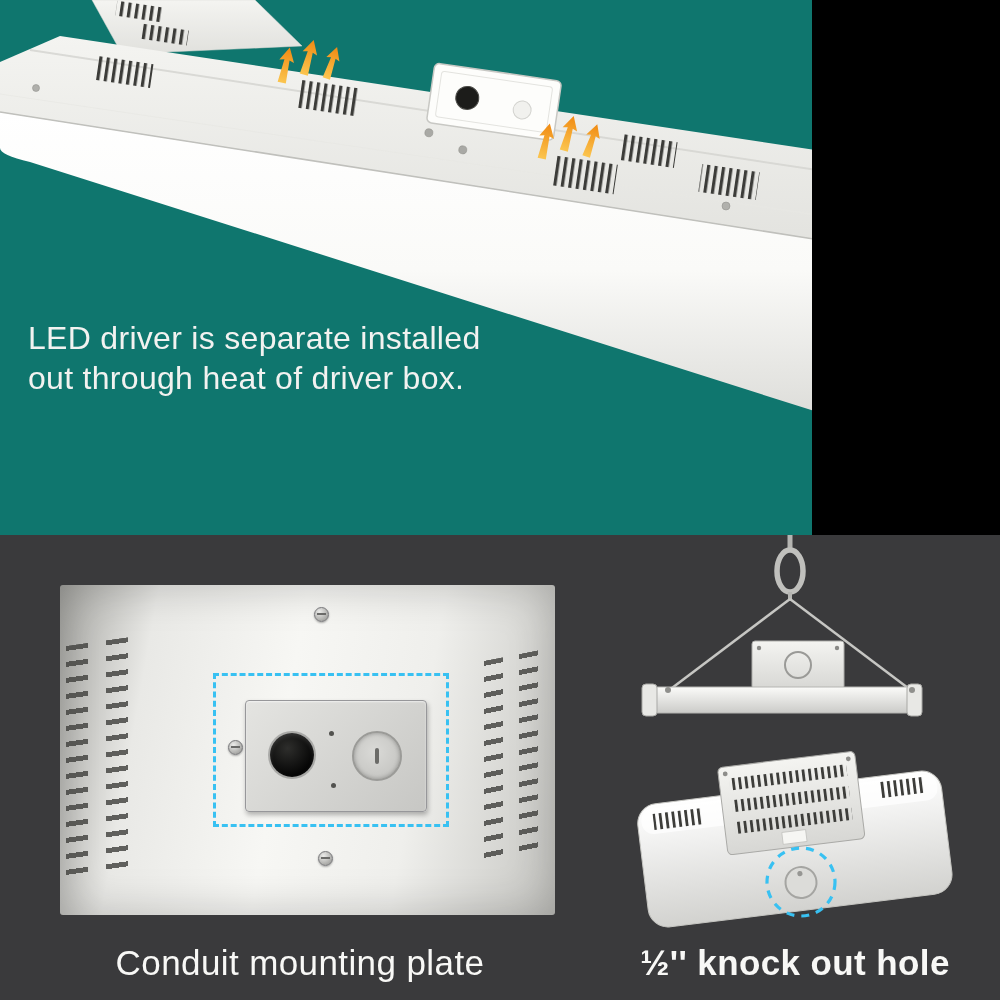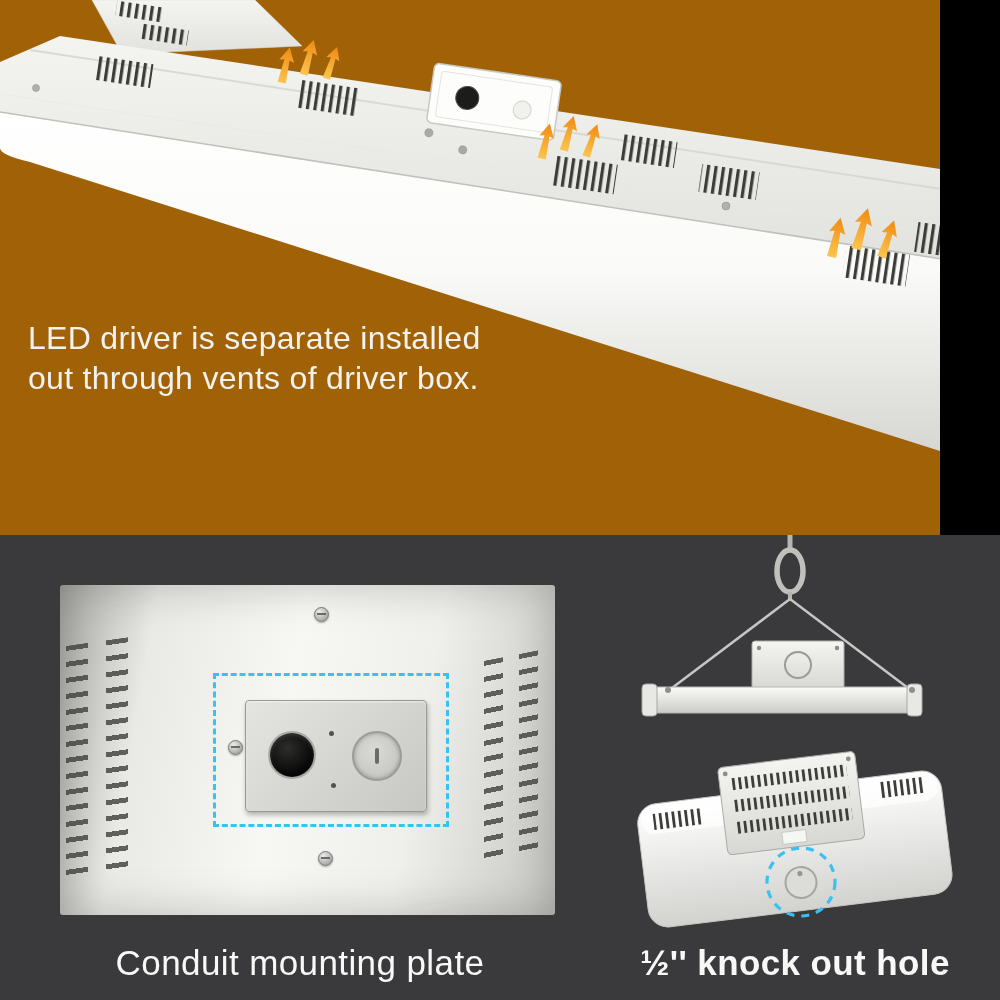--- a/index.html
+++ b/index.html
@@ -1,18 +1,18 @@
 <!DOCTYPE html>
 <html><head>
 <meta charset="utf-8">
 <style>
   html,body{margin:0;padding:0;background:#111;}
   .page{position:relative;width:1000px;height:1000px;overflow:hidden;background:#000;
         font-family:"Liberation Sans", sans-serif;}
-  .top{position:absolute;left:0;top:0;width:940px;height:535px;background:#a16207;overflow:hidden;}
+  .top{position:absolute;left:0;top:0;width:812px;height:535px;background:#0f766e;overflow:hidden;}
   .bottom{position:absolute;left:0;top:535px;width:1000px;height:577px;background:#3a3a3c;overflow:hidden;}
   .fixture-svg{position:absolute;left:0;top:0;}
   
   .desc{position:absolute;left:28px;top:318px;color:#f2f2f0;font-size:32px;line-height:40px;
         letter-spacing:.3px;font-weight:400;}
   
   .photo-left{position:absolute;left:60px;top:50px;width:495px;height:330px;border-radius:3px;
       background:linear-gradient(100deg,#a8a8a4 0%,#e9e9e6 18%,#f7f7f4 45%,#efefec 70%,#c6c6c2 100%);
       box-shadow:inset 0 0 46px rgba(0,0,0,.22);}
   .vents-left{position:absolute;left:6px;top:56px;width:70px;height:232px;display:flex;gap:18px;
@@ -121,21 +121,21 @@
         <g>
           <use href="#heatArrow" transform="translate(833,216) rotate(13) scale(1.12)"></use>
           <use href="#heatArrow" transform="translate(860,206) rotate(16) scale(1.18)"></use>
           <use href="#heatArrow" transform="translate(887,218) rotate(19) scale(1.08)"></use>
         </g>
       </g>
     </svg>
 
     <div class="desc">
       <div>LED driver is separate installed</div>
-      <div>out through vents of driver box.</div>
+      <div>out through heat of driver box.</div>
     </div>
   </section>
 
   <section class="bottom">
 
     <div class="photo-left">
       <div class="vents-left">
         <div class="vent-col"></div>
         <div class="vent-col"></div>
       </div>

